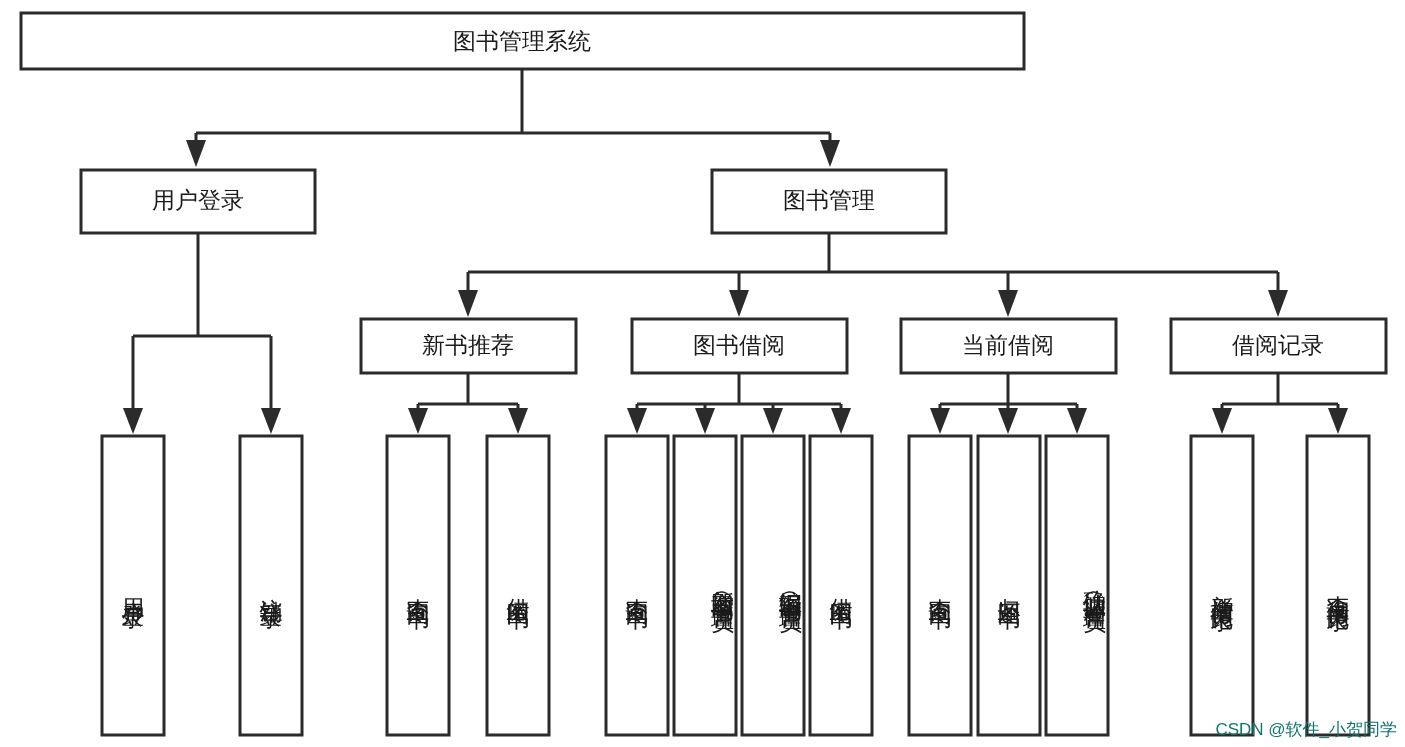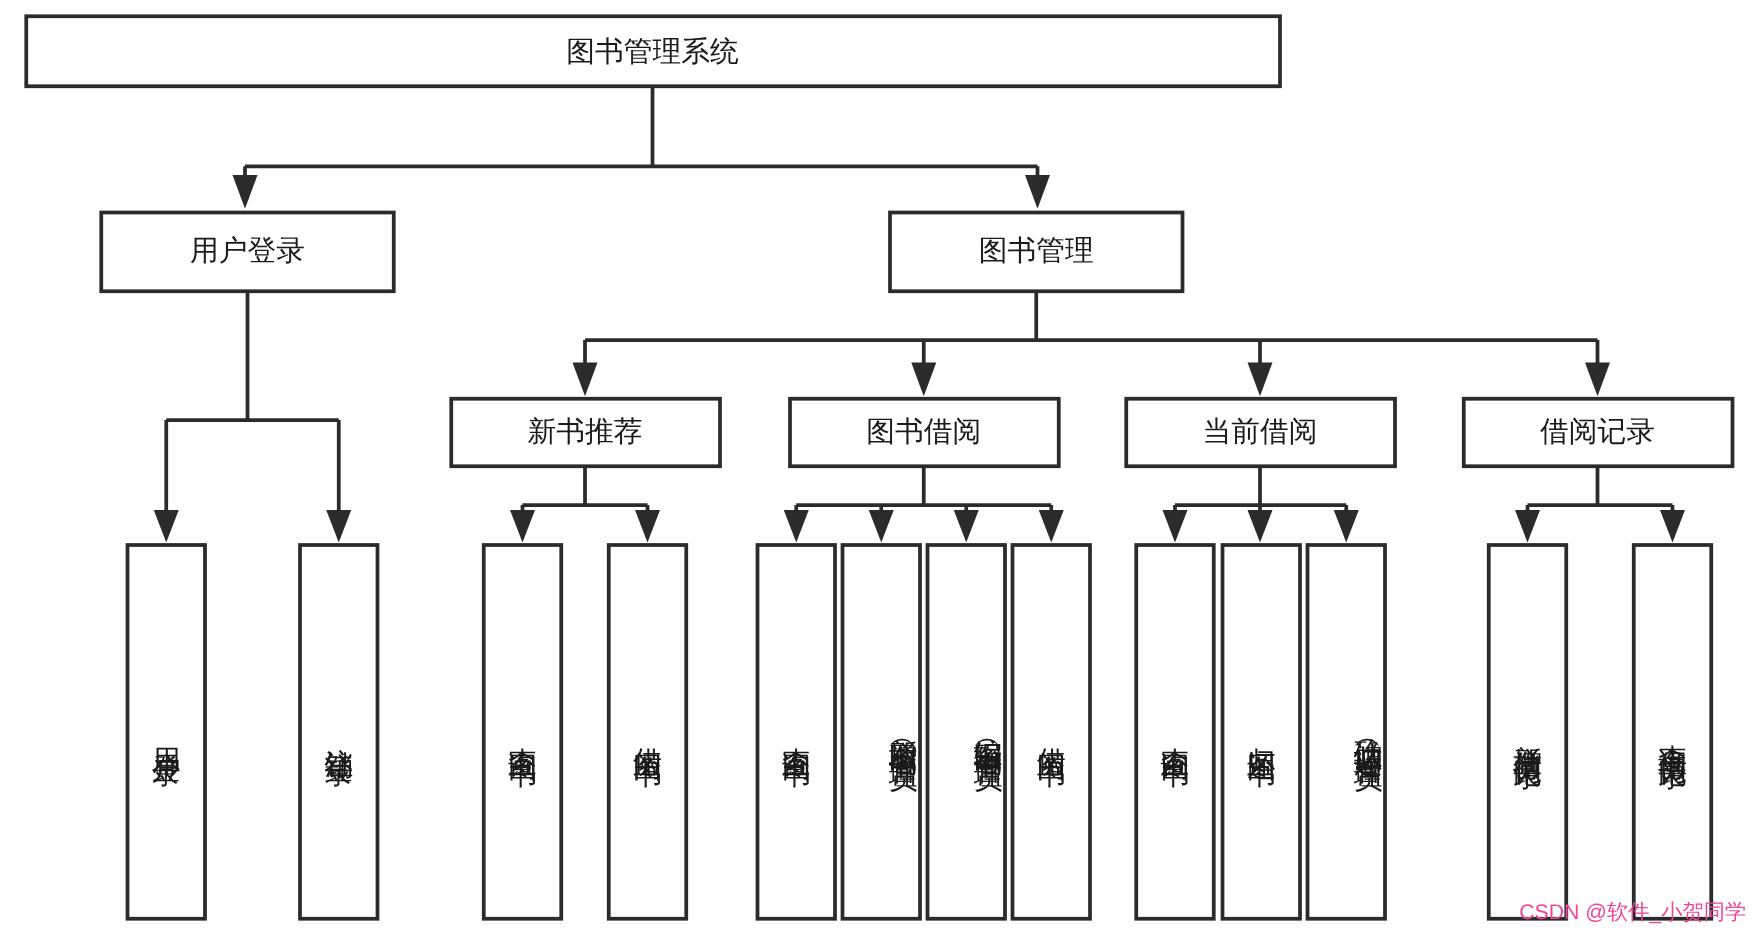--- a/index.html
+++ b/index.html
@@ -63,21 +63,21 @@
     justify-content: center;
     white-space: nowrap;
     pointer-events: none;
   }
   #watermark {
     position: absolute;
     right: 8px;
     bottom: 6px;
     font-family: "Liberation Sans", "DejaVu Sans", sans-serif;
     font-size: 17px;
-    color: #ec4899;
+    color: #0f766e;
     white-space: nowrap;
   }
 </style>
 </head>
 <body>
 
 <div id="diagram-root">
 
   <svg id="flow" viewBox="0 0 1405 747">
 

